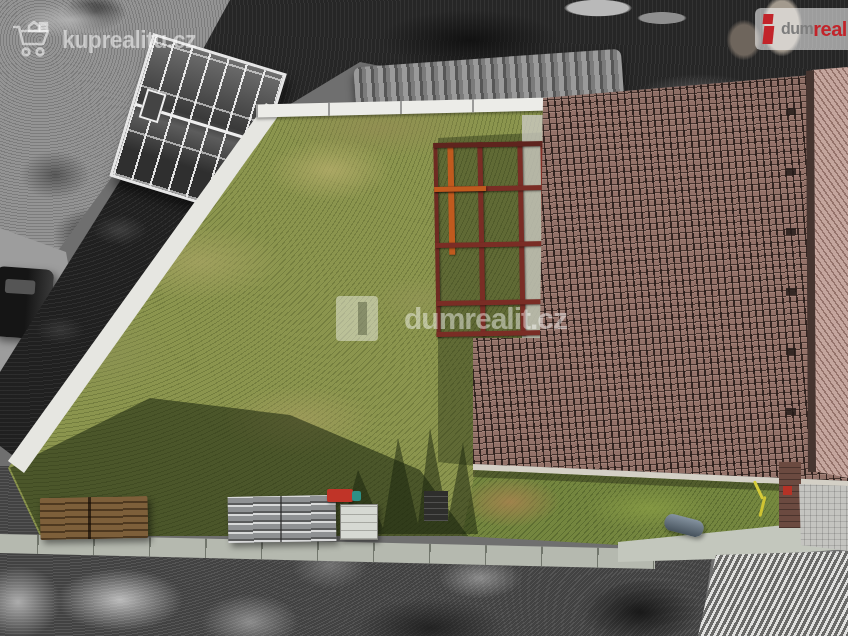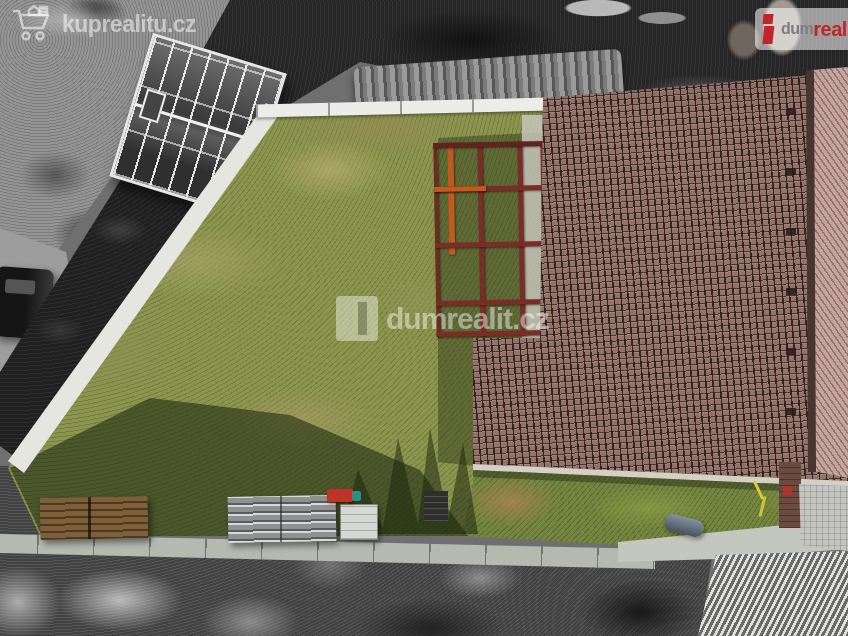--- a/index.html
+++ b/index.html
@@ -261,26 +261,26 @@
   .concrete-roller{
     left:664px;top:517px;width:40px;height:17px;border-radius:8px;transform:rotate(14deg);
     background:linear-gradient(180deg,#8593a0,#46525c);
     box-shadow:2px 2px 4px rgba(0,0,0,.4);
   }
   .yellow-cable-1{left:757px;top:480px;width:3px;height:20px;background:#d6cc3a;transform:rotate(-25deg);border-radius:2px;}
   .yellow-cable-2{left:761px;top:496px;width:3px;height:21px;background:#cfc433;transform:rotate(14deg);border-radius:2px;}
 
   
   .wm-topleft{
-    left:12px;top:4px;display:flex;align-items:center;gap:8px;
+    left:12px;top:20px;display:flex;align-items:center;gap:8px;
     color:rgba(255,255,255,.52);
   }
   .wm-topleft .wm-text{font-size:23px;font-weight:700;letter-spacing:-.5px;}
   .wm-center{
-    left:336px;top:296px;display:flex;align-items:flex-start;gap:8px;
+    left:336px;top:296px;display:flex;align-items:flex-start;gap:26px;
     color:rgba(255,255,255,.45);
   }
   .wm-center .wm-sq{position:relative;width:42px;height:45px;border-radius:4px;background:rgba(255,255,255,.42);}
   .wm-center .wm-sq .slot-dot{position:absolute;right:11px;top:6px;width:9px;height:9px;background:rgba(40,50,20,.35);}
   .wm-center .wm-sq .slot-stem{position:absolute;right:11px;bottom:6px;width:9px;height:24px;background:rgba(40,50,20,.35);}
   .wm-center .wm-text{font-size:30px;font-weight:700;letter-spacing:-1px;line-height:45px;}
   .logo-topright{
     left:755px;top:8px;width:110px;height:42px;border-radius:6px;
     background:rgba(255,255,255,.55);
     display:flex;align-items:center;padding-left:7px;box-sizing:border-box;

